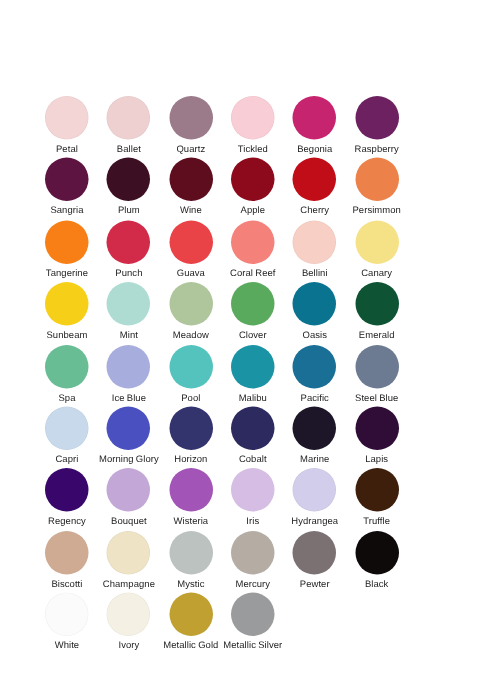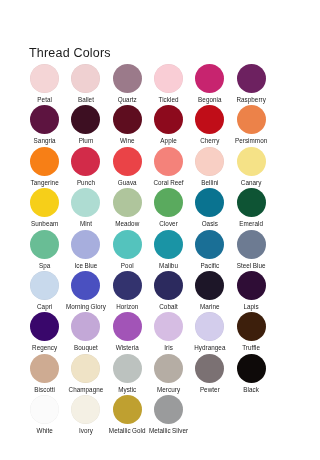--- a/index.html
+++ b/index.html
@@ -65,21 +65,20 @@
     width: 41px;
     letter-spacing: 0.05px;
     word-spacing: -0.3px;
   }
 </style>
 </head>
 <body>
 
 <div id="page">
 
-  <div id="title">Thread Colors</div>
 
   <div id="swatch-grid">
       <div class="swatch-cell">
         <div class="swatch-dot pale" style="background: rgb(244, 213, 214);"></div>
         <div class="swatch-label">Petal</div>
       </div>
       <div class="swatch-cell">
         <div class="swatch-dot pale" style="background: rgb(239, 208, 209);"></div>
         <div class="swatch-label">Ballet</div>
       </div>

